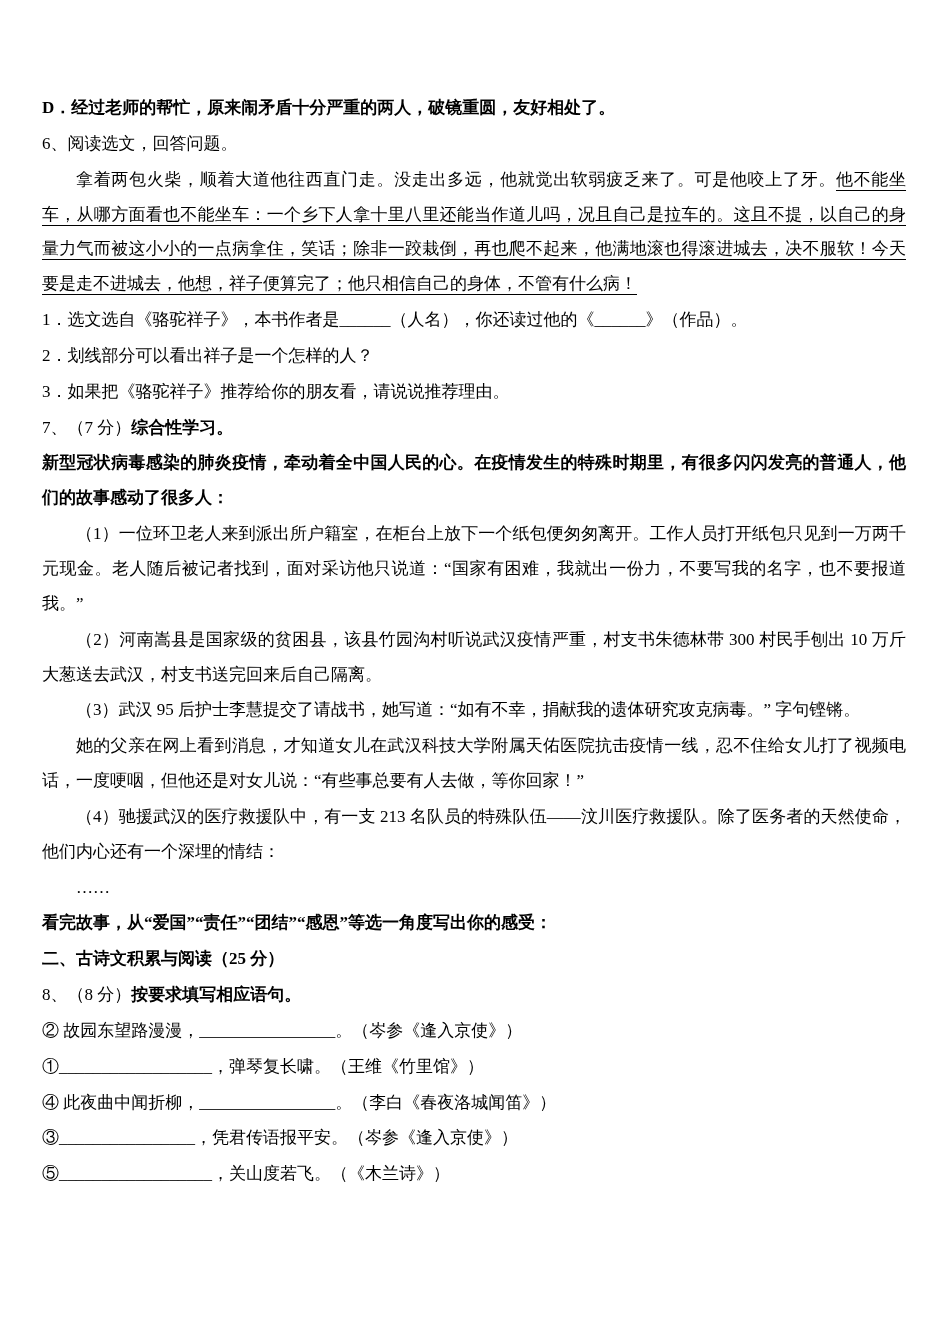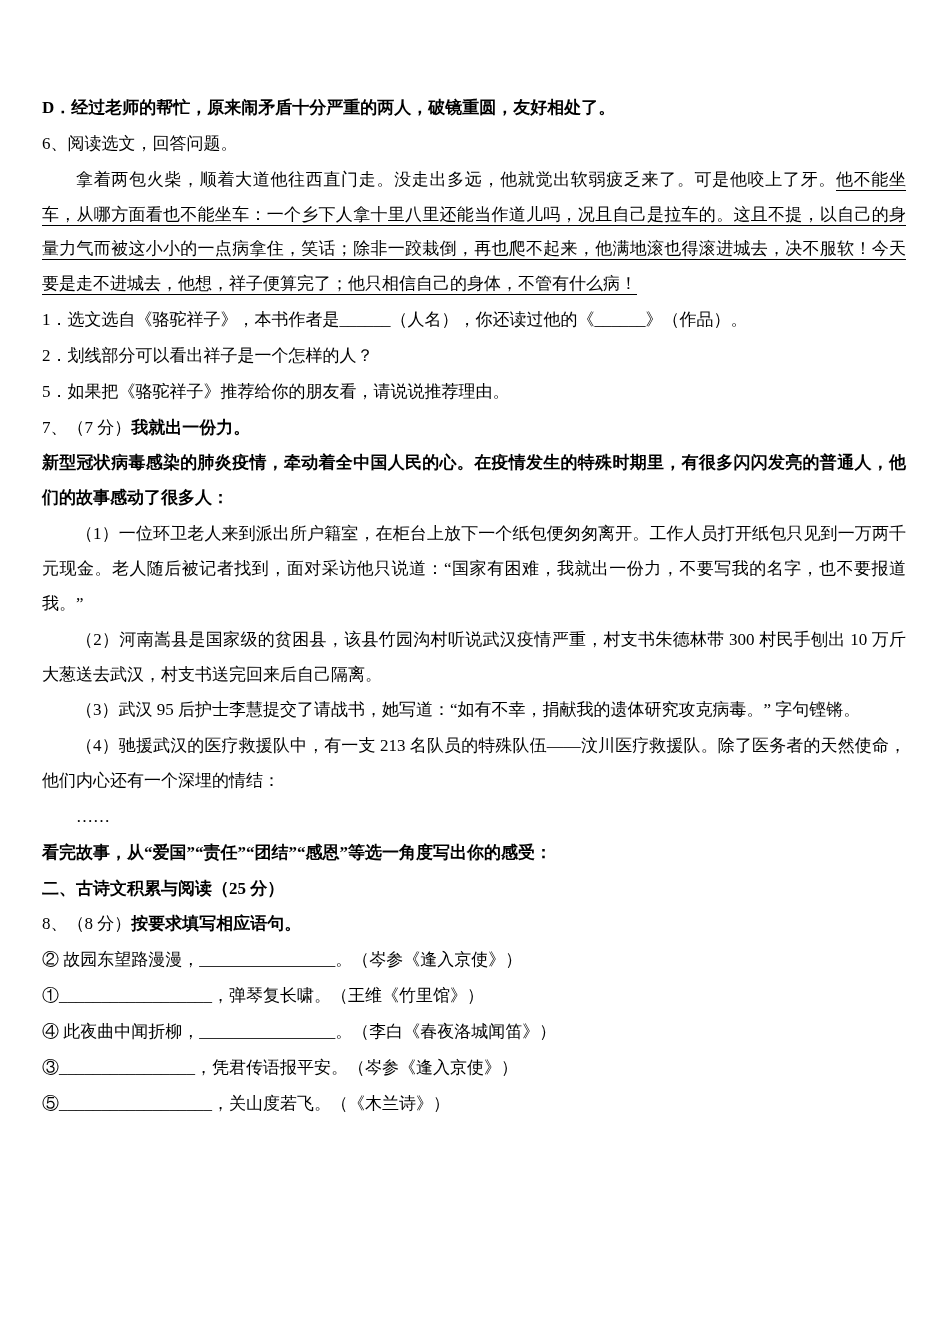--- a/index.html
+++ b/index.html
@@ -38,26 +38,27 @@
 </head>
 <body>
 
 <div class="page">
   <div id="doc-body">
       <p class="para bold"><span class="">D．经过老师的帮忙，原来闹矛盾十分严重的两人，破镜重圆，友好相处了。</span></p>
       <p class="para"><span class="">6、阅读选文，回答问题。</span></p>
       <p class="para indent justify"><span class="">拿着两包火柴，顺着大道他往西直门走。没走出多远，他就觉出软弱疲乏来了。可是他咬上了牙。</span><span class="u ">他不能坐车，从哪方面看也不能坐车：一个乡下人拿十里八里还能当作道儿吗，况且自己是拉车的。这且不提，以自己的身量力气而被这小小的一点病拿住，笑话；除非一跤栽倒，再也爬不起来，他满地滚也得滚进城去，决不服软！今天要是走不进城去，他想，祥子便算完了；他只相信自己的身体，不管有什么病！</span></p>
       <p class="para"><span class="">1．选文选自《骆驼祥子》，本书作者是______（人名），你还读过他的《______》（作品）。</span></p>
       <p class="para"><span class="">2．划线部分可以看出祥子是一个怎样的人？</span></p>
-      <p class="para"><span class="">5．如果把《骆驼祥子》推荐给你的朋友看，请说说推荐理由。</span></p>
-      <p class="para"><span class="">7、（7 分）</span><span class="bold">我就出一份力。</span></p>
+      <p class="para"><span class="">3．如果把《骆驼祥子》推荐给你的朋友看，请说说推荐理由。</span></p>
+      <p class="para"><span class="">7、（7 分）</span><span class="bold">综合性学习。</span></p>
       <p class="para bold justify"><span class="">新型冠状病毒感染的肺炎疫情，牵动着全中国人民的心。在疫情发生的特殊时期里，有很多闪闪发亮的普通人，他们的故事感动了很多人：</span></p>
       <p class="para indent justify"><span class="">（1）一位环卫老人来到派出所户籍室，在柜台上放下一个纸包便匆匆离开。工作人员打开纸包只见到一万两千元现金。老人随后被记者找到，面对采访他只说道：“国家有困难，我就出一份力，不要写我的名字，也不要报道我。”</span></p>
       <p class="para indent justify"><span class="">（2）河南嵩县是国家级的贫困县，该县竹园沟村听说武汉疫情严重，村支书朱德林带 300 村民手刨出 10 万斤大葱送去武汉，村支书送完回来后自己隔离。</span></p>
       <p class="para indent justify"><span class="">（3）武汉 95 后护士李慧提交了请战书，她写道：“如有不幸，捐献我的遗体研究攻克病毒。” 字句铿锵。</span></p>
+      <p class="para indent justify"><span class="">她的父亲在网上看到消息，才知道女儿在武汉科技大学附属天佑医院抗击疫情一线，忍不住给女儿打了视频电话，一度哽咽，但他还是对女儿说：“有些事总要有人去做，等你回家！”</span></p>
       <p class="para indent justify"><span class="">（4）驰援武汉的医疗救援队中，有一支 213 名队员的特殊队伍——汶川医疗救援队。除了医务者的天然使命，他们内心还有一个深埋的情结：</span></p>
       <p class="para indent"><span class="">……</span></p>
       <p class="para bold"><span class="">看完故事，从“爱国”“责任”“团结”“感恩”等选一角度写出你的感受：</span></p>
       <p class="para bold"><span class="">二、古诗文积累与阅读（25 分）</span></p>
       <p class="para"><span class="">8、（8 分）</span><span class="bold">按要求填写相应语句。</span></p>
       <p class="para"><span class="">② 故园东望路漫漫，________________。（岑参《逢入京使》）</span></p>
       <p class="para"><span class="">①__________________，弹琴复长啸。（王维《竹里馆》）</span></p>
       <p class="para"><span class="">④ 此夜曲中闻折柳，________________。（李白《春夜洛城闻笛》）</span></p>
       <p class="para"><span class="">③________________，凭君传语报平安。（岑参《逢入京使》）</span></p>
       <p class="para"><span class="">⑤__________________，关山度若飞。（《木兰诗》）</span></p>

